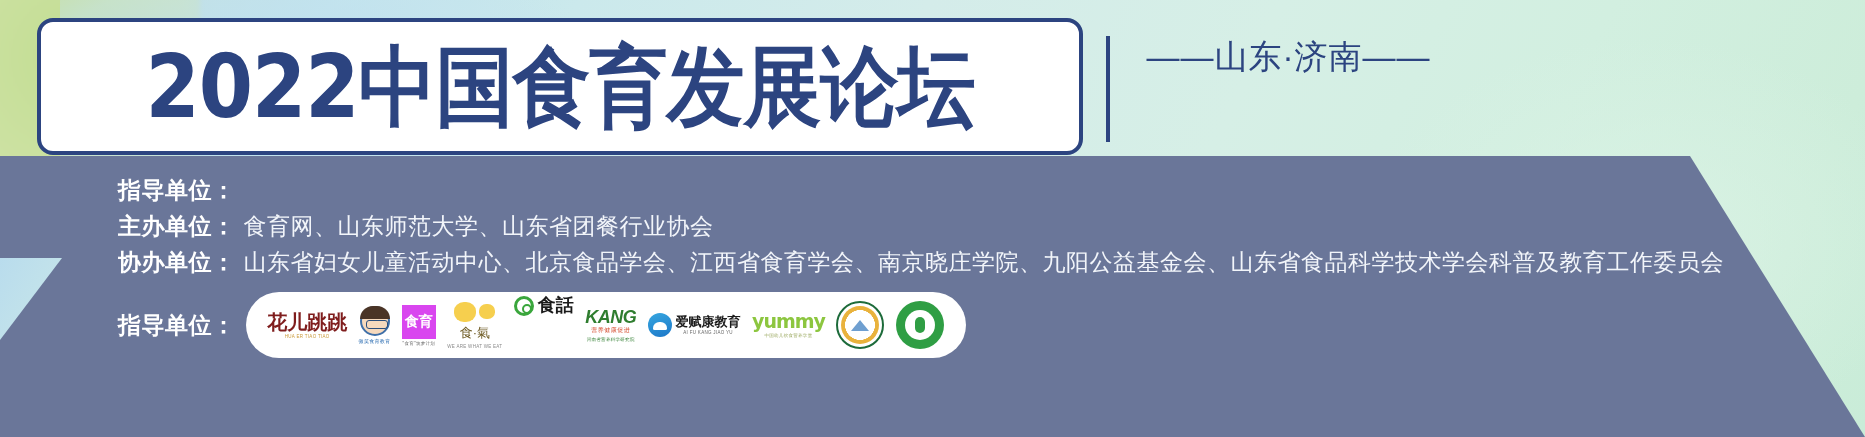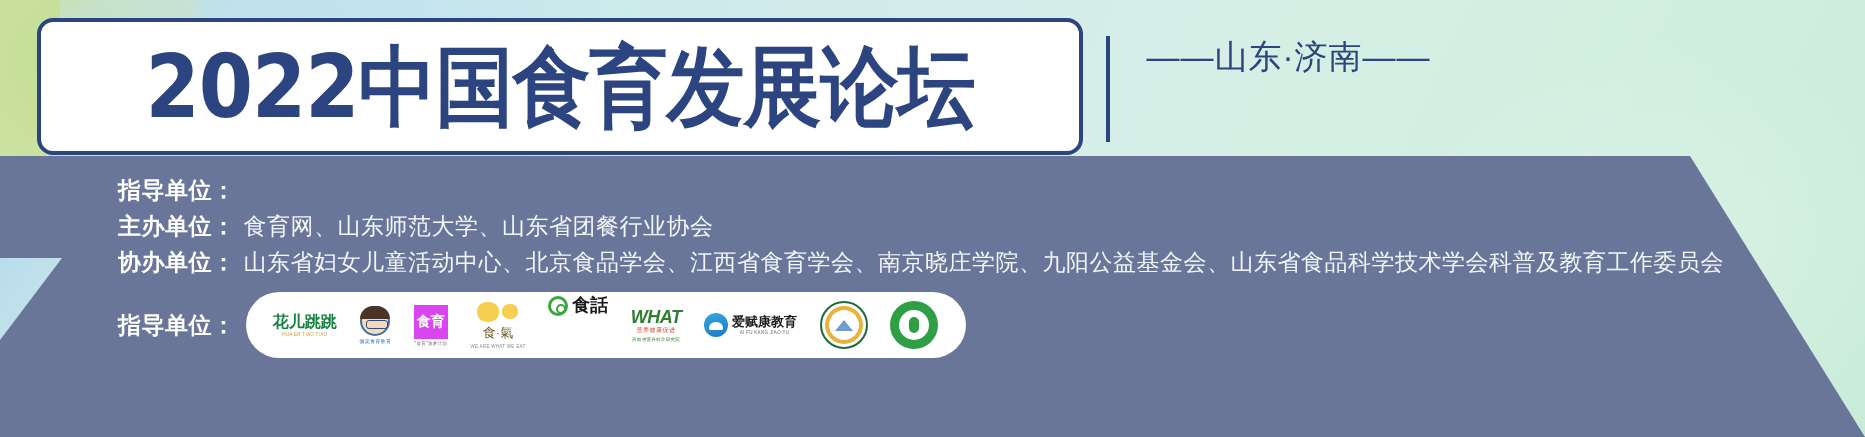--- a/index.html
+++ b/index.html
@@ -167,21 +167,21 @@
   .logo-main { line-height: 1; white-space: nowrap; }
   .logo-sub {
     font-size: 4.5px;
     letter-spacing: 0.3px;
     color: #8a8a8a;
     margin-top: 2px;
     white-space: nowrap;
   }
 
   
-  .l1 .logo-main { font-size: 16px; font-weight: 700; color: #15803d; font-family: "DejaVu Sans", sans-serif; }
+  .l1 .logo-main { font-size: 20px; font-weight: 700; color: #7f1d1d; font-family: "DejaVu Sans", sans-serif; }
   .l1 .logo-sub { color: #c99a3a; }
   
   .l2-avatar {
     width: 30px; height: 30px; border-radius: 50%;
     background: #f6d9bd;
     position: relative;
     border: 2px solid #3f6fa8;
   }
   .l2-avatar::before {
     content:""; position:absolute; left:-2px; top:-2px; width:30px; height:13px;
@@ -326,33 +326,37 @@
         <span class="logo-main2">食·氣</span>
         <span class="logo-sub">WE ARE WHAT WE EAT</span>
       </div>
 
       <div class="logo l5">
         <span class="l5-spiral"></span>
         <span class="logo-main">食話</span>
       </div>
 
       <div class="logo l6">
-        <span class="logo-main">WHAT</span>
+        <span class="logo-main">KANG</span>
         <span class="logo-mid">营养健康促进</span>
         <span class="logo-sub">河南省营养科学研究院</span>
       </div>
 
       <div class="logo l7">
         <span class="l7-circ"></span>
         <span style="display:flex;flex-direction:column;align-items:center;">
           <span class="logo-main">爱赋康教育</span>
           <span class="logo-sub">AI FU KANG JIAO YU</span>
         </span>
       </div>
 
+      <div class="logo l8">
+        <span class="logo-main">yummy</span>
+        <span class="logo-sub">中国幼儿饮食营养学堂</span>
+      </div>
 
       <div class="logo l9">
         <span class="seal seal-dark">
           <span class="inner">
               <span class="mtn"></span>
             </span>
         </span>
       </div>
 
       <div class="logo l10">

